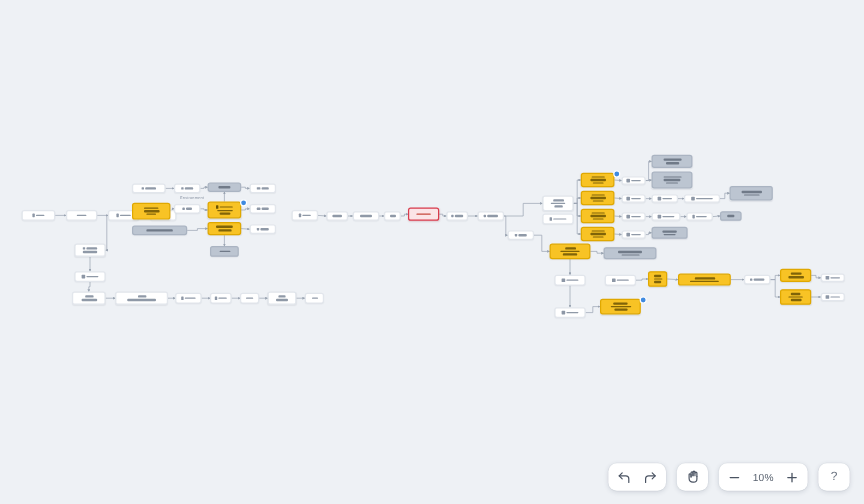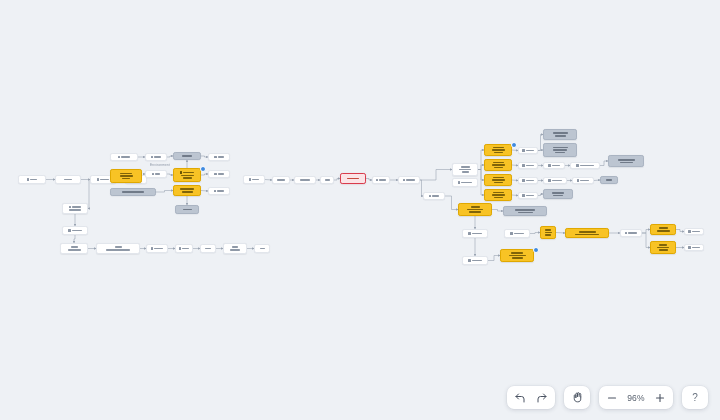--- a/index.html
+++ b/index.html
@@ -765,21 +765,21 @@
       </svg>
     </div>
   </div>
 
   <div class="tgroup">
     <div class="tbtn" title="Zoom out">
       <svg width="12" height="12" viewBox="0 0 24 24" stroke="currentColor" stroke-width="2.2" stroke-linecap="round">
           <line x1="5" y1="12" x2="19" y2="12"></line>
         </svg>
     </div>
-    <div class="zoomval">96%</div>
+    <div class="zoomval">10%</div>
     <div class="tbtn" title="Zoom in">
       <svg width="12" height="12" viewBox="0 0 24 24" stroke="currentColor" stroke-width="2.2" stroke-linecap="round">
         <line x1="5" y1="12" x2="19" y2="12"></line>
         <line x1="12" y1="5" x2="12" y2="19"></line>
       </svg>
     </div>
   </div>
 
   <div class="tgroup">
     <div class="tbtn help" title="Help">?</div>

